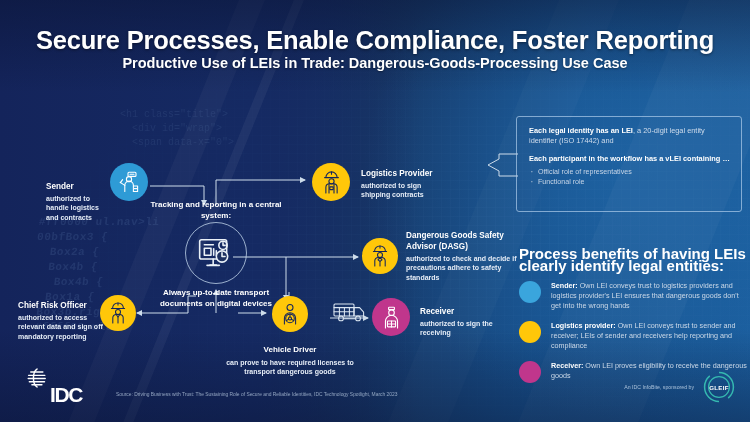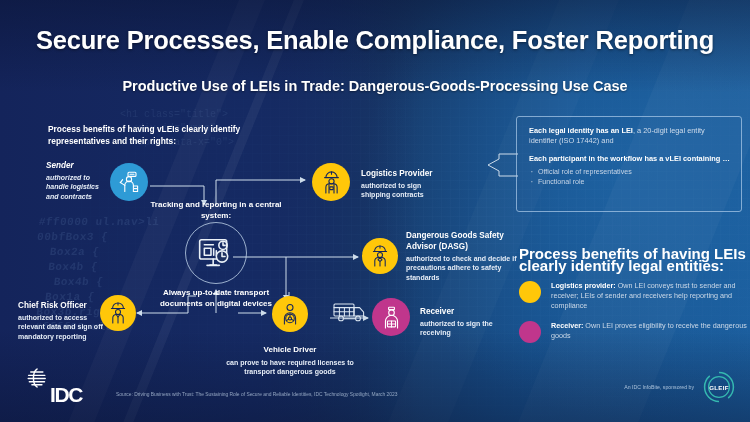--- a/index.html
+++ b/index.html
@@ -54,21 +54,21 @@
     background:linear-gradient(180deg, rgba(8,16,45,.45) 0%, rgba(8,16,45,0) 22%, rgba(8,16,45,0) 78%, rgba(8,16,45,.40) 100%);
   }
 
   
   .header { position:absolute; left:0; top:26px; width:750px; text-align:center; }
   .title {
     font-size:25.5px; font-weight:bold; letter-spacing:-.2px; color:#ffffff;
     text-shadow:0 1px 3px rgba(0,0,0,.45);
   }
   .subtitle {
-    margin-top:23px; font-size:14.5px; font-weight:bold; color:#ffffff;
+    margin-top:0; font-size:14.5px; font-weight:bold; color:#ffffff;
     text-shadow:0 1px 2px rgba(0,0,0,.4);
   }
 
   
   .sec-head { font-size:8.4px; font-weight:bold; line-height:11.5px; color:#fff; }
   .role-name { font-size:8.2px; font-weight:bold; color:#fff; line-height:11px; }
   .role-desc { font-size:7px; font-weight:bold; color:#e6edf7; line-height:9.4px; margin-top:2px; }
   .node-label { font-size:8px; font-weight:bold; color:#fff; line-height:10.5px; text-align:center; }
 
   
@@ -150,21 +150,20 @@
   <div class="bg-code2">&lt;h1 class="title"&gt;
   &lt;div id="wrap"&gt;
   &lt;span data-x="0"&gt;</div>
   <div class="bg-vignette"></div>
 
   <div class="header">
     <div class="title">Secure Processes, Enable Compliance, Foster Reporting</div>
     <div class="subtitle">Productive Use of LEIs in Trade: Dangerous-Goods-Processing Use Case</div>
   </div>
 
-  <div class="sec-head" style="position:absolute;left:48px;top:124px;width:235px;">Process benefits of having vLEIs clearly identify representatives and their rights:</div>
 
   <div class="conn" style="left:0;top:0;width:750px;height:422px;">
     <svg width="750" height="422" viewBox="0 0 750 422">
       <defs>
         <marker id="ah" markerWidth="6" markerHeight="6" refX="5" refY="3" orient="auto">
           <path d="M0,0 L6,3 L0,6 z" fill="#cddcea"></path>
         </marker>
         <marker id="ahd" markerWidth="6" markerHeight="6" refX="5" refY="3" orient="auto">
           <path d="M0,0 L6,3 L0,6 z" fill="#cddcea"></path>
         </marker>
@@ -186,21 +185,21 @@
 
         <path d="M238,313 L266,313" marker-end="url(#ah)"></path>
 
         <path d="M330,318 L368,318" marker-end="url(#ah)"></path>
 
         <path d="M289,300 L289,292"></path>
       </g>
     </svg>
   </div>
 
-  <div style="position:absolute;left:46px;top:160px;width:58px;font-style:italic;">
+  <div style="position:absolute;left:46px;top:181px;width:58px;">
     <div class="role-name">Sender</div>
     <div class="role-desc">authorized to handle logistics and contracts</div>
   </div>
   <div class="circ blue" style="left:110px;top:163px;width:38px;height:38px;">
     <svg width="24" height="24" viewBox="0 0 24 24" fill="none" stroke="#ffffff" stroke-width="1.1" stroke-linecap="round" stroke-linejoin="round">
       <rect x="11" y="2.2" width="8" height="4.2" rx="1"></rect>
       <line x1="13" y1="4.3" x2="17" y2="4.3"></line>
       <circle cx="12" cy="9.2" r="2.6"></circle>
       <path d="M7.8 21.5 v-6.2 a4.3 4.3 0 0 1 4.3-4.2 h0 a4.3 4.3 0 0 1 4.3 4.2 v6.2"></path>
       <path d="M7.8 15.4 L3.2 12.4"></path>
@@ -337,20 +336,26 @@
     </div>
     <ul>
       <li>Official role of representatives</li>
       <li>Functional role</li>
     </ul>
   </div>
 
   <div class="legend">
     <div class="legend-title">Process benefits of having LEIs clearly identify legal entities:</div>
 
+    <div class="legend-row">
+      <div class="legend-dot" style="background:#3aa5dd;"></div>
+      <div class="legend-text">
+        <b>Sender:</b><span> Own LEI conveys trust to logistics providers and logistics provider's LEI ensures that dangerous goods don't get into the wrong hands</span>
+      </div>
+    </div>
 
     <div class="legend-row">
       <div class="legend-dot" style="background:#ffc709;"></div>
       <div class="legend-text">
         <b>Logistics provider:</b><span> Own LEI conveys trust to sender and receiver; LEIs of sender and receivers help reporting and compliance</span>
       </div>
     </div>
 
     <div class="legend-row">
       <div class="legend-dot" style="background:#c0368c;"></div>

